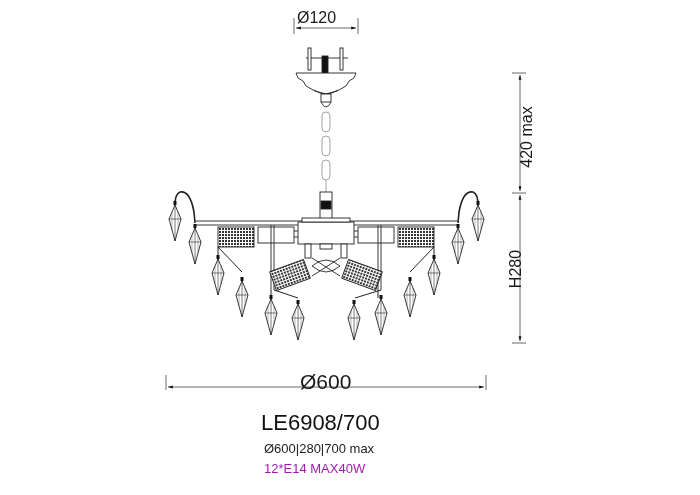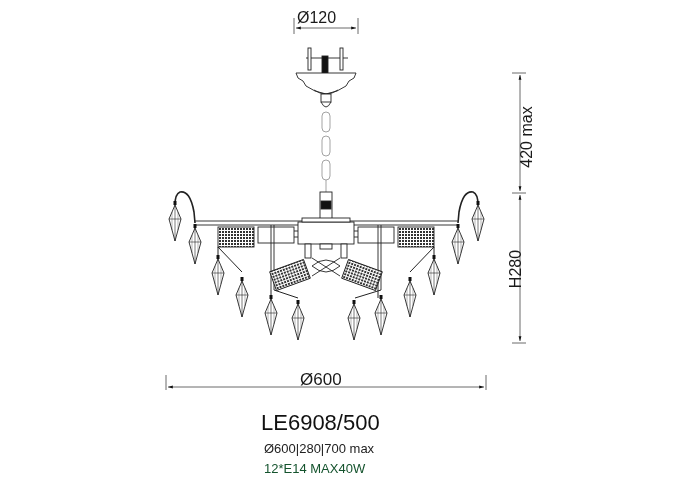--- a/index.html
+++ b/index.html
@@ -1,25 +1,25 @@
 <!DOCTYPE html>
 <html><head>
 <meta charset="utf-8">
 <style>
   html, body { margin: 0; padding: 0; background: #ffffff; }
   body { width: 700px; height: 495px; position: relative; overflow: hidden; font-family: "Liberation Sans", sans-serif; color: #111; }
   svg.drawing { position: absolute; left: 0; top: 0; }
   .dim-text { position: absolute; font-family: "Liberation Sans", sans-serif; color: #1a1a1a; white-space: nowrap; }
   .dim-top { left: 297px; top: 9px; font-size: 16px; text-align: right; }
-  .dim-bottom { left: 300px; top: 370px; font-size: 17px; }
+  .dim-bottom { left: 300px; top: 370px; font-size: 21px; }
   .dim-v1 { left: 496px; top: 128px; font-size: 16px; transform: rotate(-90deg); transform-origin: center; }
   .dim-v2 { left: 497px; top: 260px; font-size: 16px; transform: rotate(-90deg); transform-origin: center; }
   .model { position: absolute; left: 261px; top: 410px; font-size: 22px; color: #111; }
   .spec1 { position: absolute; left: 264px; top: 441px; font-size: 13px; color: #222; }
-  .spec2 { position: absolute; left: 264px; top: 461px; font-size: 13px; color: #14532d; }
+  .spec2 { position: absolute; left: 264px; top: 461px; font-size: 13px; color: #a21caf; }
 </style>
 </head>
 <body>
 
 <svg class="drawing" width="700" height="495" viewBox="0 0 700 495" xmlns="http://www.w3.org/2000/svg">
   <defs>
     <marker id="arr" viewBox="0 0 10 10" refX="10" refY="5" markerWidth="10" markerHeight="6" orient="auto-start-reverse">
       <path d="M0,2 L10,5 L0,8 z" fill="#111"></path>
     </marker>
     <pattern id="grid" width="3" height="3" patternUnits="userSpaceOnUse">
@@ -135,15 +135,15 @@
     <line x1="486" y1="375" x2="486" y2="390"></line>
     <line x1="168" y1="387" x2="484" y2="387" marker-start="url(#arr)" marker-end="url(#arr)"></line>
   </g>
 </svg>
 
 <div class="dim-text dim-top">Ø120</div>
 <div class="dim-text dim-bottom">Ø600</div>
 <div class="dim-text dim-v1">420 max</div>
 <div class="dim-text dim-v2">H280</div>
 
-<div class="model">LE6908/500</div>
+<div class="model">LE6908/700</div>
 <div class="spec1">Ø600|280|700 max</div>
 <div class="spec2">12*E14 MAX40W</div>
 
 </body></html>

